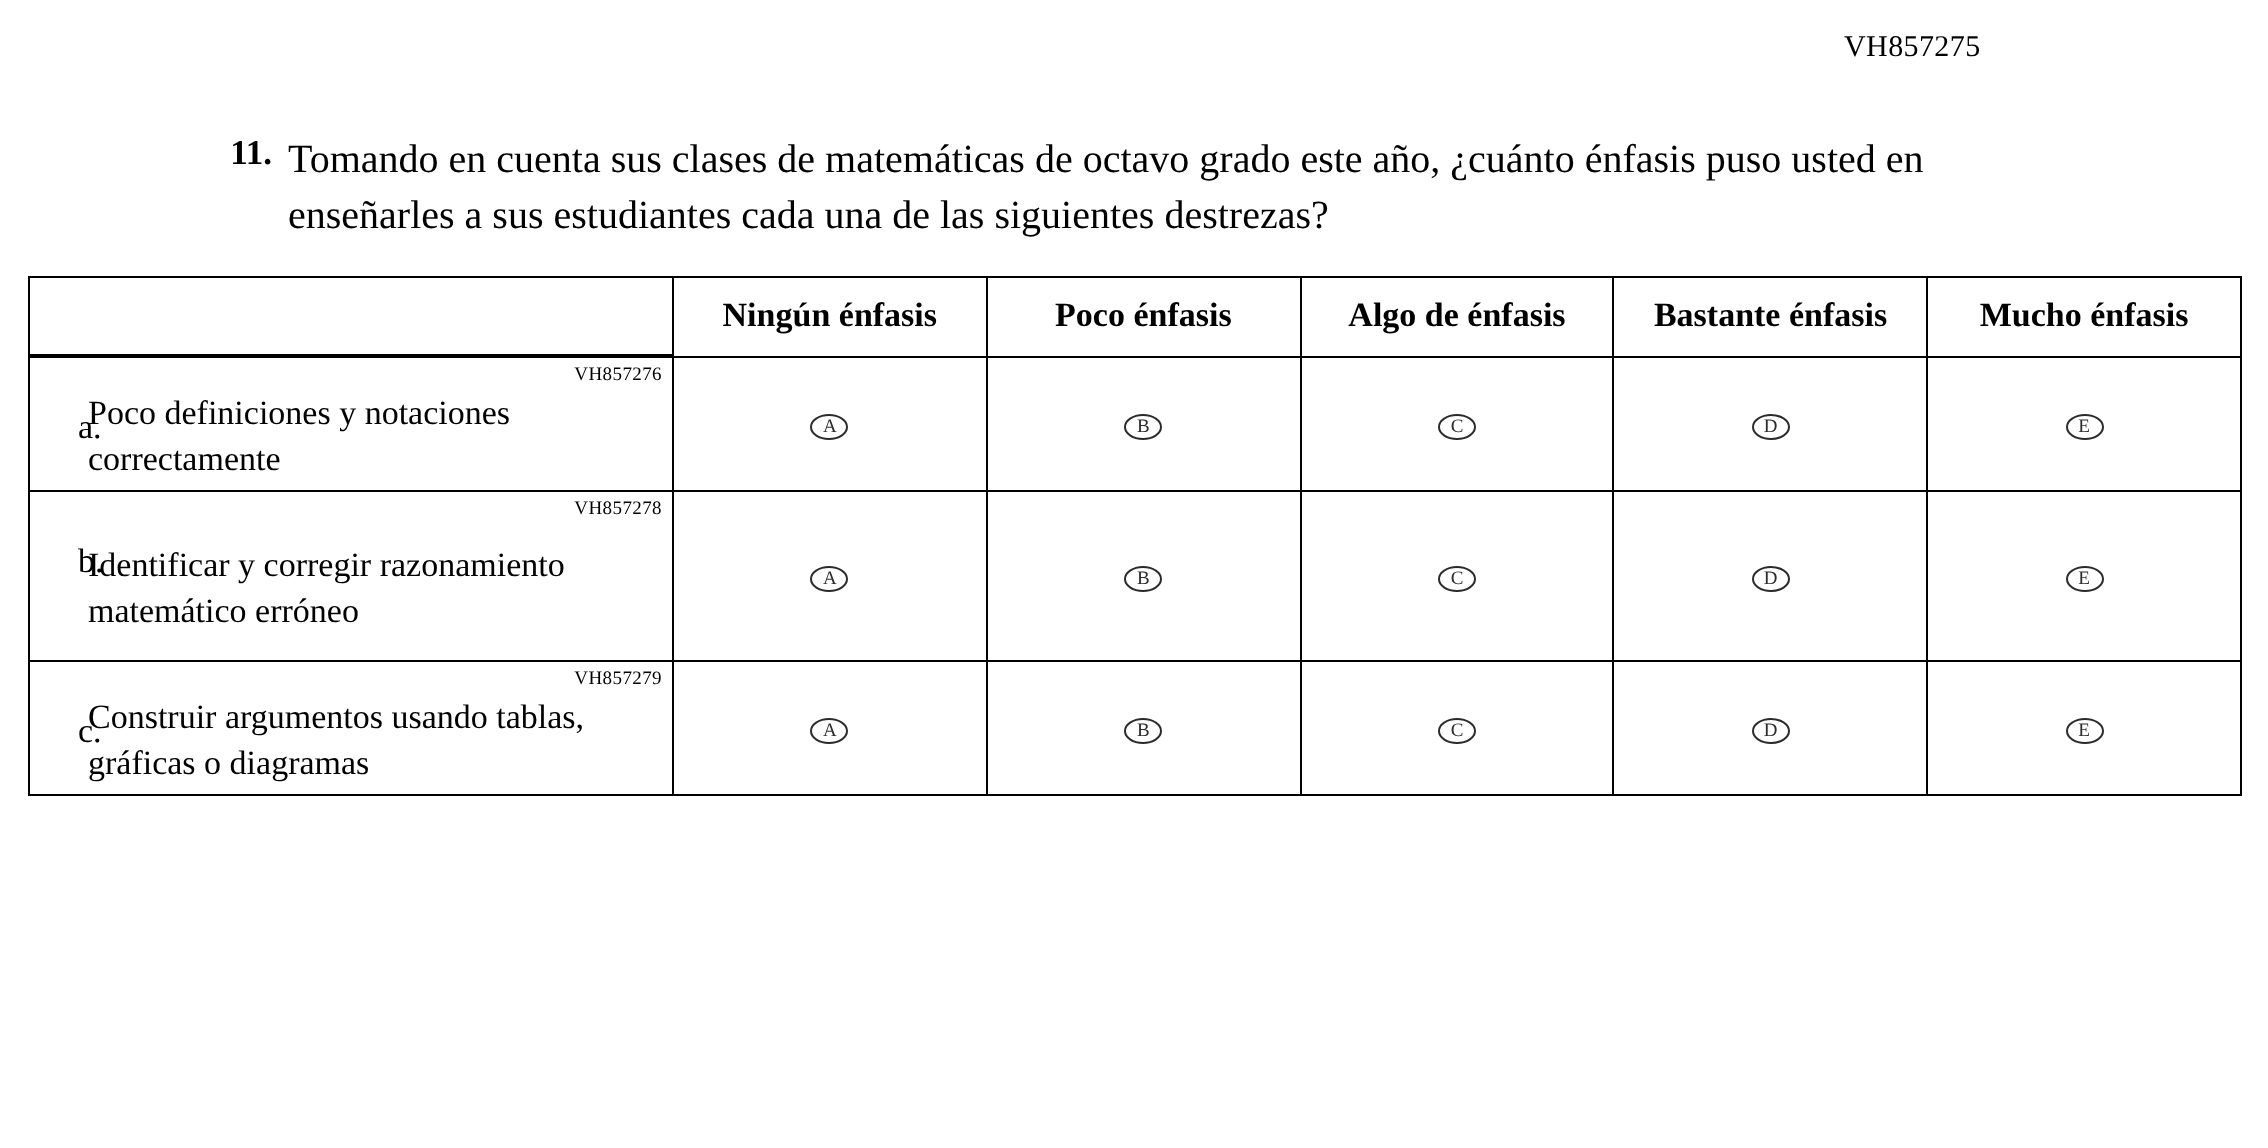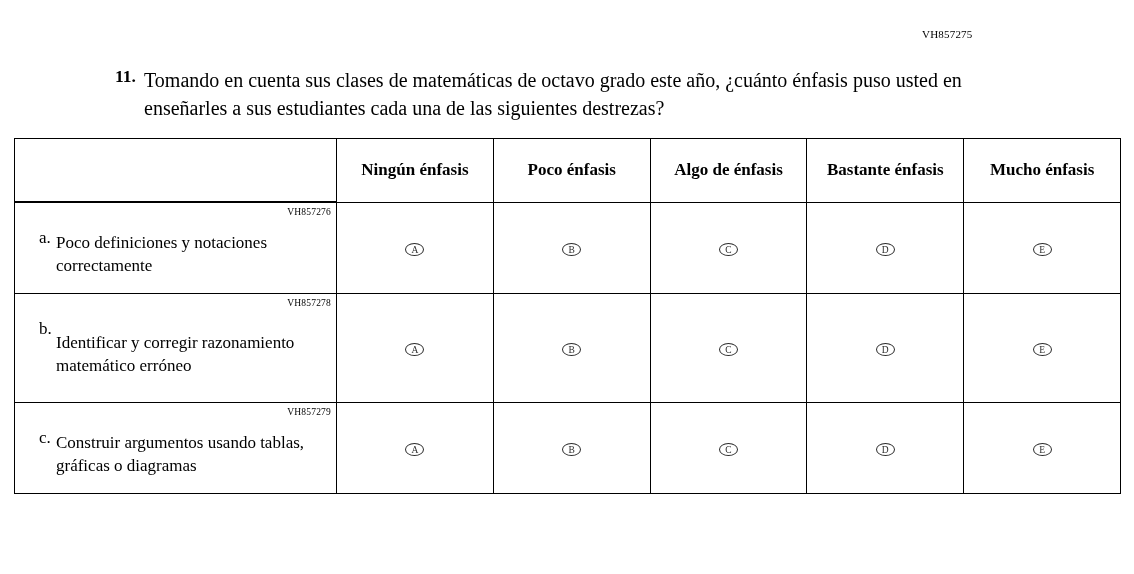--- a/index.html
+++ b/index.html
@@ -57,23 +57,23 @@
     margin-top: 17px;
     font-size: 17.5px;
     line-height: 1.42;
   }
   .q-instruction b { font-weight: bold; }
 
   
   .code-top-right {
     position: absolute;
     left: 922px;
-    top: 28px;
-    font-family: "Liberation Serif", serif;
-    font-size: 11px;
+    top: 16px;
+    font-family: "Liberation Serif", serif;
+    font-size: 15px;
     letter-spacing: 0.2px;
     color: #000;
   }
 
   
   .matrix-wrap {
     position: absolute;
     left: 14px;
     top: 138px;
     width: 1106px;
@@ -82,21 +82,21 @@
   table.matrix {
     border-collapse: collapse;
     width: 1106px;
     table-layout: fixed;
   }
 
   table.matrix th,
   table.matrix td {
     border: 1px solid #000;
     vertical-align: middle;
-    padding: 12px;
+    padding: 0;
   }
 
   
   table.matrix {
     border: 1.5px solid #000;
   }
 
   thead th {
     height: 38px;
     font-size: 17px;

